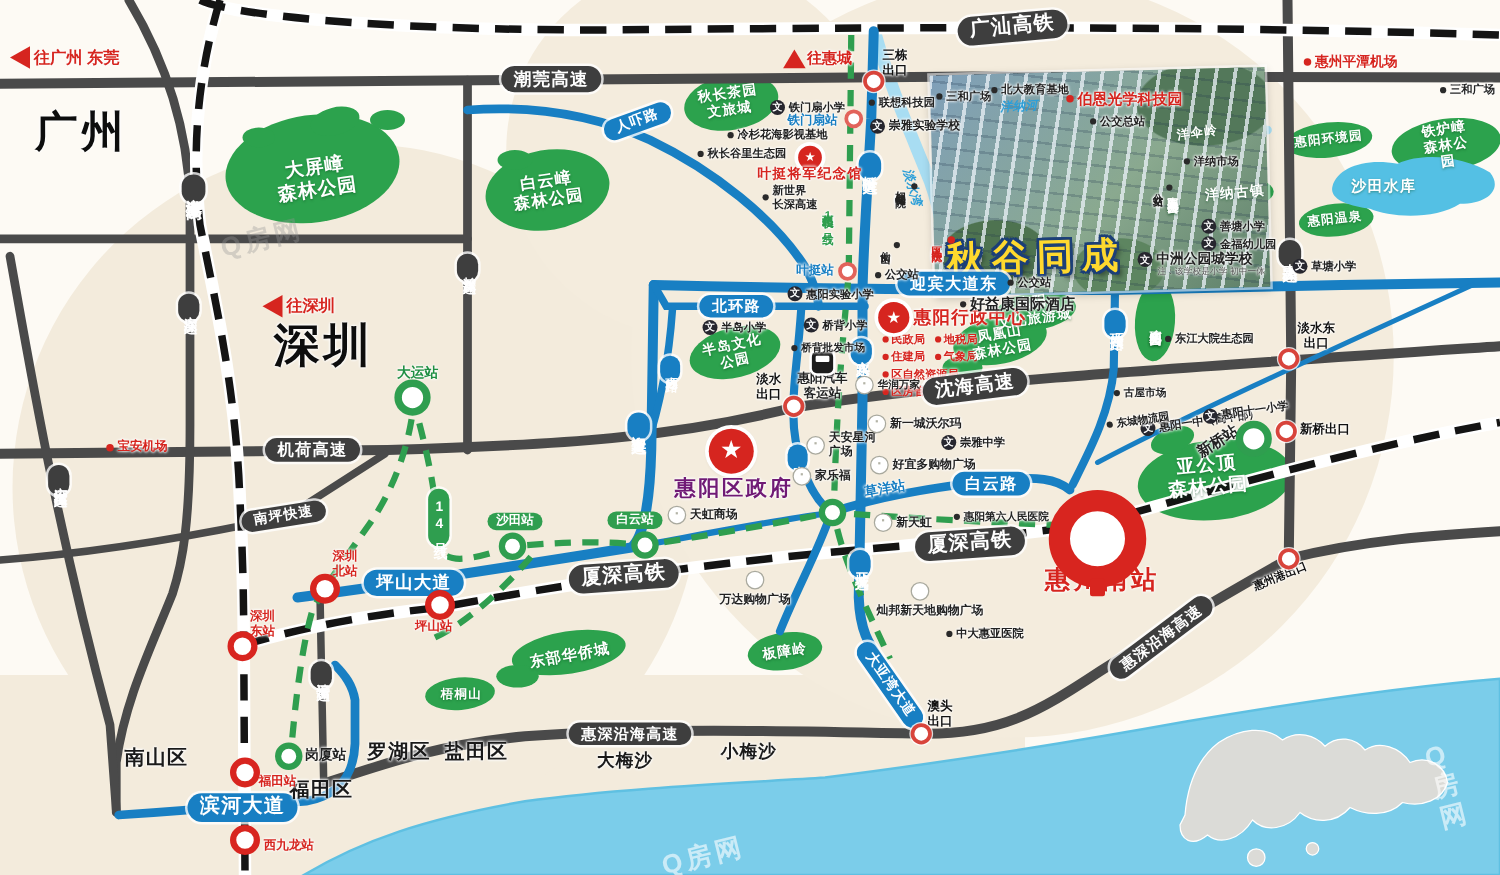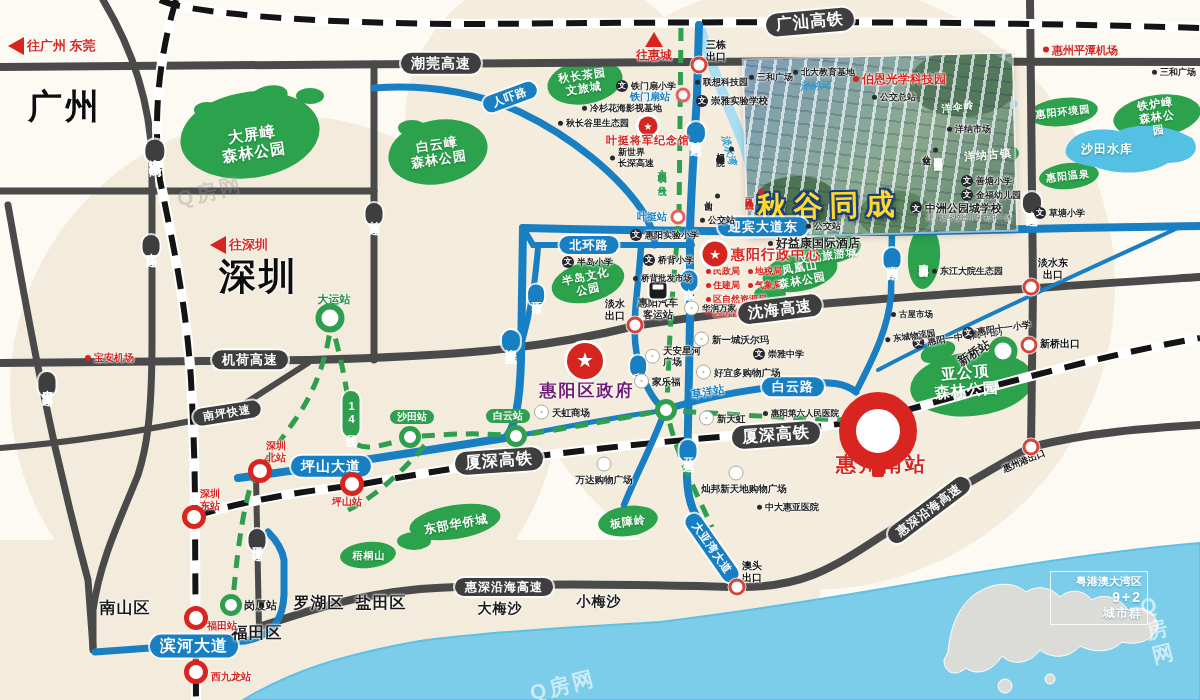--- a/index.html
+++ b/index.html
@@ -42,21 +42,21 @@
   .bigring{width:44px;height:44px;background:#fff;border:17px solid #d8251f;border-radius:50%;position:relative}
   .bigring::after{content:"";position:absolute;left:50%;bottom:-24px;transform:translateX(-50%);
       width:12px;height:14px;background:#d8251f;border-radius:2px}
   .bigstl{color:#d6251f;font-weight:800;letter-spacing:3px}
   .staricon{background:#d6251f;color:#fff;border-radius:50%;display:flex;align-items:center;
       justify-content:center;box-shadow:0 0 0 3px #fff,0 1px 4px rgba(0,0,0,.3);text-shadow:none}
   .busicon{width:17px;height:17px;background:#1c1c1c;border-radius:4px;position:relative;box-shadow:0 0 0 2px #fff}
   .busicon::after{content:"";position:absolute;left:3px;top:3px;width:11px;height:5px;background:#fff;border-radius:1px}
   .busl{font-weight:700;text-align:center}
   .arrl{color:#d6251f;font-weight:800;white-space:nowrap}
-  .arru{color:#d6251f;font-weight:800;flex-direction:column;gap:1px;text-align:center}
+  .arru{color:#d6251f;font-weight:800;gap:1px;text-align:center}
   .tri-l{width:0;height:0;border:9px solid transparent;border-right:16px solid #d6251f;border-left:0}
   .tri-u{width:0;height:0;border:9px solid transparent;border-bottom:15px solid #d6251f;border-top:0}
   .wm{color:rgba(150,150,150,.35);font-size:21px;font-weight:700;letter-spacing:3px;text-shadow:none}
   .wmw{color:rgba(255,255,255,.6)}
   .ic{flex:none;display:inline-flex;align-items:center;justify-content:center;text-shadow:none}
   .ic-dot{width:5px;height:5px;background:#2a2a2a;border-radius:50%}
   .ic-dotr{width:6px;height:6px;background:#d6251f;border-radius:50%}
   .ic-sch{width:12px;height:12px;background:#26262e;color:#fff;border-radius:50%;font-size:8px;font-weight:700}
   .ic-shp{width:13px;height:13px;background:#fff;border:1px solid #a9a99e;border-radius:50%;
       color:#b3b3a6;font-size:7px;font-weight:700}
@@ -203,25 +203,20 @@
         <span class="itm">气象局</span>
       </div>
       <div class="row">
         <span class="itm">区自然资源局</span>
       </div>
       <div class="row">
         <span class="itm">区房管局</span>
       </div>
     </div>
 
-  <div id="insetbox">
-    <div class="l1">粤港澳大湾区</div>
-    <div class="l2">9+2</div>
-    <div class="l3">城市群</div>
-  </div>
 
   <div id="labels">
       <div class="lb pd ctr" style="left: 441px; top: 63px; transform: translate(-50%, -50%); font-size: 14px;">
         <span>潮莞高速</span>
       </div>
       <div class="lb pd ctr" style="left: 810px; top: 22px; transform: translate(-50%, -50%) rotate(-5deg); font-size: 16px;">
         <span>广汕高铁</span>
       </div>
       <div class="lb pd ctr" style="left: 250px; top: 360px; transform: translate(-50%, -50%); font-size: 13px;">
         <span>机荷高速</span>

